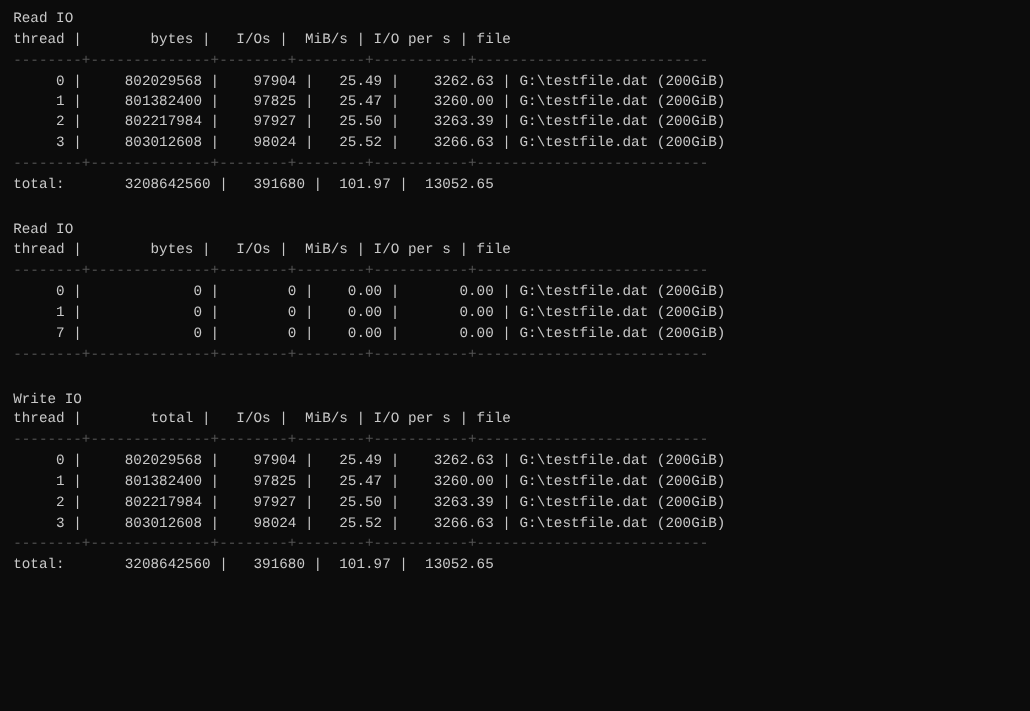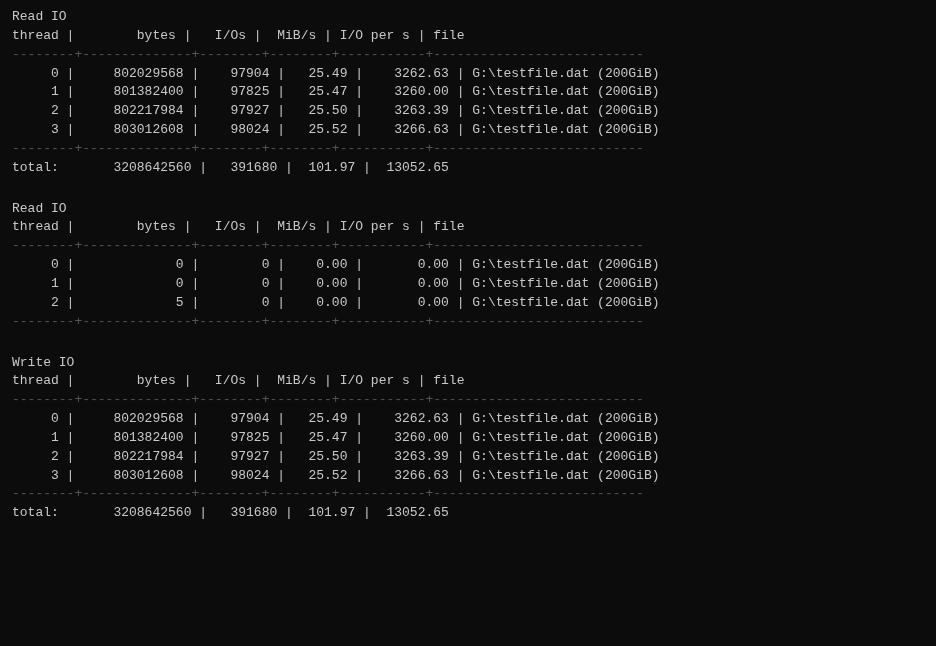--- a/index.html
+++ b/index.html
@@ -47,27 +47,27 @@
       <pre class="divider" style="color: rgb(85, 85, 85);">--------+--------------+--------+--------+-----------+---------------------------</pre>
       <pre>total:       3208642560 |   391680 |  101.97 |  13052.65</pre>
     </div>
     <div class="section-gap"></div>
     <div class="table-container">
       <pre>Read IO
 thread |        bytes |   I/Os |  MiB/s | I/O per s | file</pre>
       <pre class="divider" style="color: rgb(85, 85, 85);">--------+--------------+--------+--------+-----------+---------------------------</pre>
       <pre>     0 |             0 |        0 |    0.00 |       0.00 | G:\testfile.dat (200GiB)</pre>
       <pre>     1 |             0 |        0 |    0.00 |       0.00 | G:\testfile.dat (200GiB)</pre>
-      <pre>     2 |             5 |        0 |    0.00 |       0.00 | G:\testfile.dat (200GiB)</pre>
+      <pre>     7 |             0 |        0 |    0.00 |       0.00 | G:\testfile.dat (200GiB)</pre>
       <pre class="divider" style="color: rgb(85, 85, 85);">--------+--------------+--------+--------+-----------+---------------------------</pre>
     </div>
     <div class="section-gap"></div>
     <div class="table-container">
       <pre>Write IO
-thread |        bytes |   I/Os |  MiB/s | I/O per s | file</pre>
+thread |        total |   I/Os |  MiB/s | I/O per s | file</pre>
       <pre class="divider" style="color: rgb(85, 85, 85);">--------+--------------+--------+--------+-----------+---------------------------</pre>
       <pre>     0 |     802029568 |    97904 |   25.49 |    3262.63 | G:\testfile.dat (200GiB)</pre>
       <pre>     1 |     801382400 |    97825 |   25.47 |    3260.00 | G:\testfile.dat (200GiB)</pre>
       <pre>     2 |     802217984 |    97927 |   25.50 |    3263.39 | G:\testfile.dat (200GiB)</pre>
       <pre>     3 |     803012608 |    98024 |   25.52 |    3266.63 | G:\testfile.dat (200GiB)</pre>
       <pre class="divider" style="color: rgb(85, 85, 85);">--------+--------------+--------+--------+-----------+---------------------------</pre>
       <pre>total:       3208642560 |   391680 |  101.97 |  13052.65</pre>
     </div>
     <div class="section-gap"></div>
   </div>

